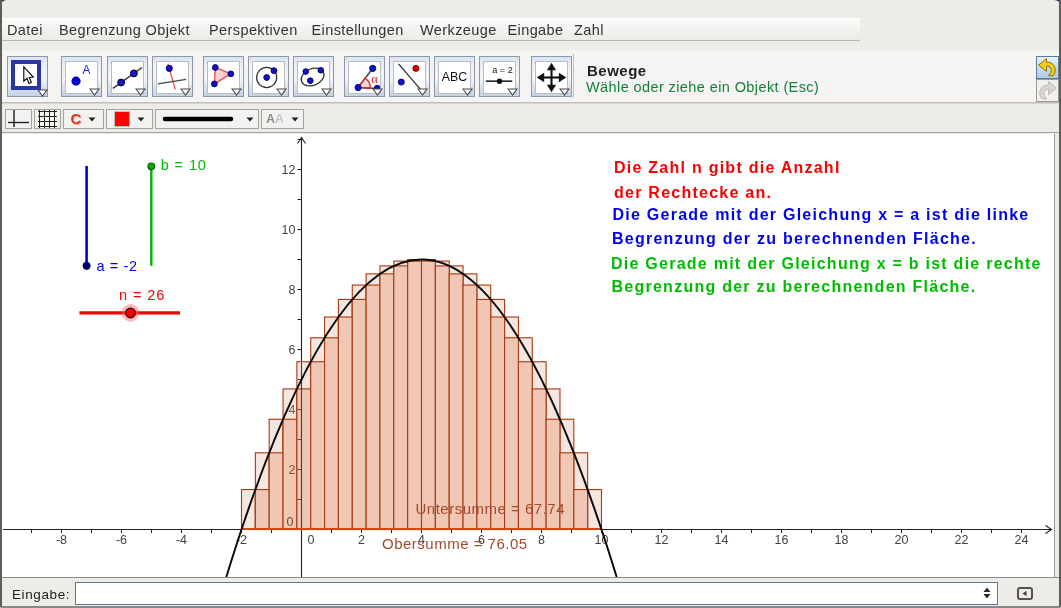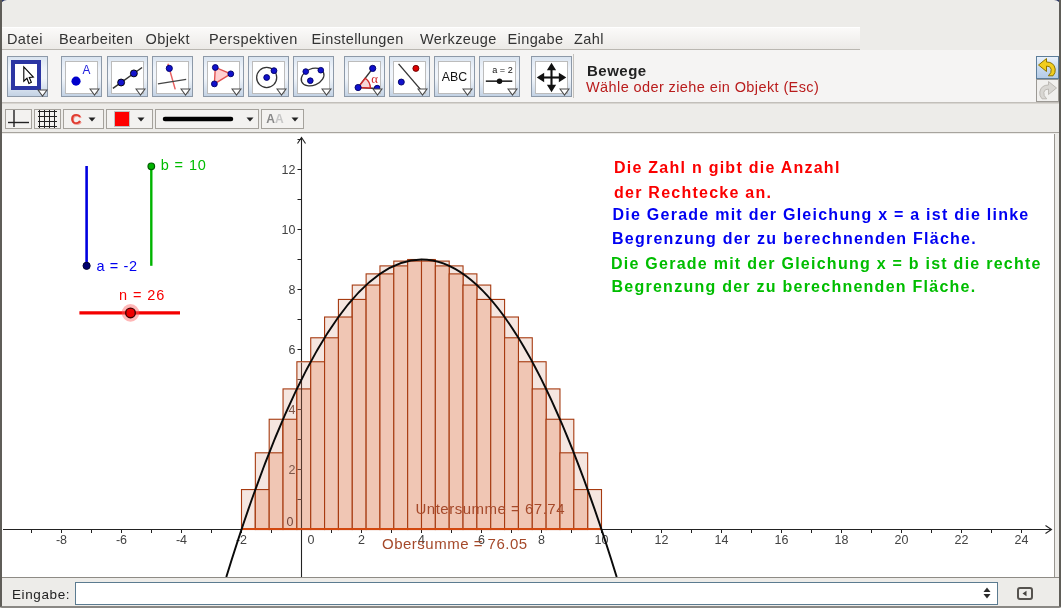--- a/index.html
+++ b/index.html
@@ -3,49 +3,49 @@
 <style>
 * { margin:0; padding:0; box-sizing:border-box; }
 html,body { width:1061px; height:608px; background:#2e3a66; font-family:"Liberation Sans",sans-serif; overflow:hidden; }
 #win { position:absolute; left:0; top:0; width:1061px; height:608px; background:#edece9; border-radius:7px 7px 0 0; }
 #titlebar { position:absolute; left:0; top:0; width:1061px; height:27px; background:linear-gradient(180deg,#504d47 0%,#403d38 25%,#3a3833 75%,#343230 100%); border-radius:7px 7px 0 0; border-bottom:1px solid #282622; }
 .wbtn { position:absolute; top:6.5px; width:15px; height:15px; border-radius:50%; }
 #bclose { left:11.5px; background:radial-gradient(circle at 40% 35%, #f2825a, #e1551f 60%, #c64312); border:1px solid #943c12; }
 #bmin,#bmax { background:radial-gradient(circle at 40% 35%, #767268, #5d5a52 65%, #4e4b44); border:1px solid #3a3833; }
 #bmin { left:30px; } #bmax { left:48.5px; }
 #title { position:absolute; left:77px; top:5px; font-size:14px; font-weight:bold; color:#e6e2da; letter-spacing:0.6px; }
-#menubar { position:absolute; left:1px; top:27px; width:859px; height:23px; background:linear-gradient(180deg,#fbfaf9,#eceae7); border-bottom:1px solid #bab7b1; border-top:1px solid #fff; }
+#menubar { position:absolute; left:1px; top:18px; width:859px; height:23px; background:linear-gradient(180deg,#fbfaf9,#eceae7); border-bottom:1px solid #bab7b1; border-top:1px solid #fff; }
 .mi { position:absolute; top:3px; font-size:14.5px; color:#333; letter-spacing:0.4px; }
 #toolbar { position:absolute; left:1px; top:50px; width:1059px; height:53px; background:#f5f4f3; border-bottom:1px solid #c2bfba; }
 .tbtn { position:absolute; top:6px; width:41px; height:41px; border:1px solid #8d99a8; background:linear-gradient(180deg,#dae4f0 0%,#eef3fa 30%,#f1f5fa 55%,#c3d2e4 100%); }
 .tbtn .ic { position:absolute; left:4px; top:5px; background:#fff; outline:1px solid #bcbcbc; }
 .tbtn .dd { position:absolute; right:1px; bottom:0px; }
 .tbtn.sel { border:1px solid #8d99a8; }
 .tbtn.sel .ic { left:3px; top:3px; background:#fff; border:4px solid #2b35a3; outline:none; }
 .tbtn.sel .dd { right:-1px; bottom:-1px; }
 #tsep { position:absolute; left:572px; top:4px; width:1px; height:44px; background:#c5c2bd; }
 #bewege { position:absolute; left:586px; top:12px; font-size:15px; font-weight:bold; color:#222; letter-spacing:0.5px; }
-#waehle { position:absolute; left:585px; top:29px; font-size:14.5px; color:#b91c1c; letter-spacing:0.4px; }
+#waehle { position:absolute; left:585px; top:29px; font-size:14.5px; color:#15803d; letter-spacing:0.4px; }
 .histbtn { position:absolute; left:1035px; width:23px; height:23px; }
 .histbtn svg { position:absolute; left:0px; top:0px; }
 #stylebar { position:absolute; left:1px; top:103px; width:1059px; height:30px; background:#edece9; border-bottom:1px solid #a7a49e; border-top:1px solid #d8d5d0; }
 .sbtn { position:absolute; top:5px; height:20px; background:#f3f2f0; border:1px solid #a5a29c; display:flex; align-items:center; justify-content:center; }
 .gap { display:inline-block; width:7px; }
 #gview { position:absolute; left:2px; top:134px; width:1053px; height:443px; background:#fff; border-right:1px solid #999690; }
 #inputbar { position:absolute; left:1px; top:577px; width:1059px; height:34px; background:#edece9; border-top:1px solid #8e8b85; }
 #eingabe { position:absolute; left:11px; top:9px; font-size:13.5px; color:#222; letter-spacing:0.6px; }
 #ifield { position:absolute; left:74px; top:4px; width:923px; height:23px; background:#fff; border:1.5px solid #5b7b90; }
 #sidebtn { position:absolute; left:1016px; top:9px; width:16px; height:13px; border:2px solid #55524e; border-radius:3px; background:#edece9; }
 #winborder { position:absolute; left:0; top:0; width:1061px; height:608px; border-left:2px solid #5f5d58; border-right:2px solid #5f5d58; border-bottom:2px solid #8a8884; border-top:none; border-radius:0 0 2px 2px; pointer-events:none; }
 </style></head>
 <body>
 <div id="win">
 <div id="menubar">
   <span class="mi" style="left:6px">Datei</span>
-  <span class="mi" style="left:58px">Bearbeiten</span>
+  <span class="mi" style="left:58px">Begrenzung</span>
   <span class="mi" style="left:144.5px">Objekt</span>
   <span class="mi" style="left:208px">Perspektiven</span>
   <span class="mi" style="left:310.5px">Einstellungen</span>
   <span class="mi" style="left:419px">Werkzeuge</span>
   <span class="mi" style="left:506.5px">Eingabe</span>
   <span class="mi" style="left:573px">Zahl</span>
 </div>
 <div id="toolbar">
 <div class="tbtn sel" style="left:6px">
         <svg class="ic" width="30" height="30" viewBox="0 0 30 30">

